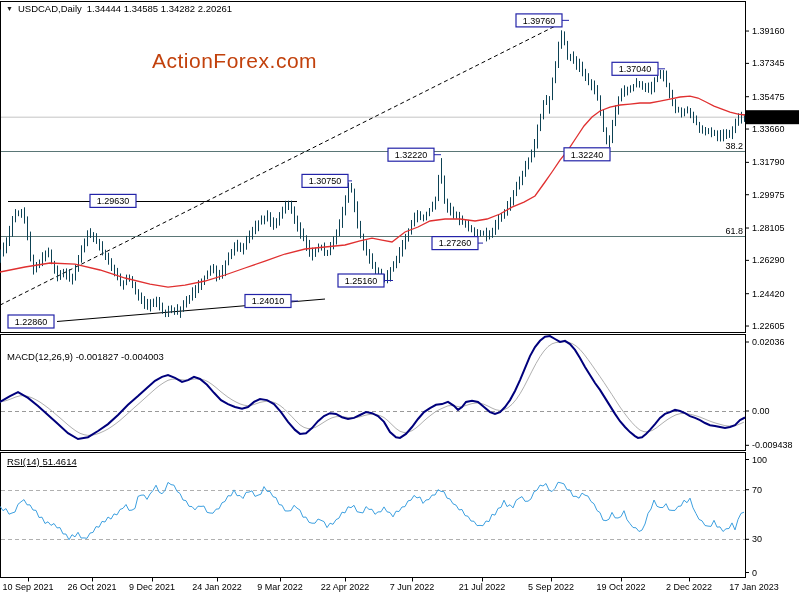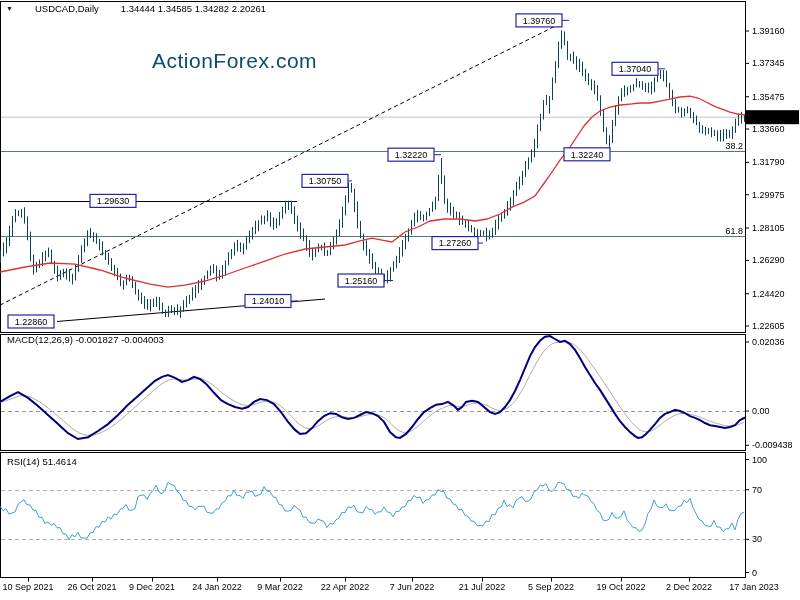--- a/index.html
+++ b/index.html
@@ -1,27 +1,27 @@
 <!DOCTYPE html>
 <html><head>
 <meta charset="utf-8">
 <style>
   html,body{margin:0;padding:0;background:#fff;width:800px;height:600px;overflow:hidden;
     font-family:"Liberation Sans",sans-serif;}
   #root{position:relative;width:800px;height:600px;background:#fff;}
   #chart-svg{position:absolute;left:0;top:0;}
   svg text{font-family:"Liberation Sans",sans-serif;font-size:9px;fill:#000;}
-  .titlebar{position:absolute;left:6px;top:3px;display:flex;align-items:center;gap:22px;
+  .titlebar{position:absolute;left:6px;top:3px;display:flex;align-items:center;gap:5px;
     font-size:9.5px;color:#000;z-index:5;justify-content:center;}
   .tri{font-size:7px;line-height:7px;color:#222;cursor:pointer;}
-  .watermark{position:absolute;left:152px;top:49px;font-size:21px;color:#0c4a6e;
+  .watermark{position:absolute;left:152px;top:49px;font-size:21px;color:#c2410c;
     letter-spacing:0.5px;z-index:1;}
   .ind-label{position:absolute;left:7px;font-size:9.5px;color:#000;z-index:5;white-space:nowrap;}
-  #macd-label{top:334px;}
-  #rsi-label{top:456px;}
+  #macd-label{top:351px;}
+  #rsi-label{top:456px;text-decoration:underline;}
   .hit{position:absolute;z-index:4;background:transparent;}
 </style>
 </head>
 <body>
 
 <div id="root">
   <svg id="chart-svg" width="800" height="600">
       <rect x="0.5" y="1.5" width="745" height="331" fill="none" stroke="#000000"></rect>
       <rect x="0.5" y="334.5" width="745" height="116" fill="none" stroke="#000000"></rect>
       <rect x="0.5" y="452.5" width="745" height="125" fill="none" stroke="#000000"></rect>

